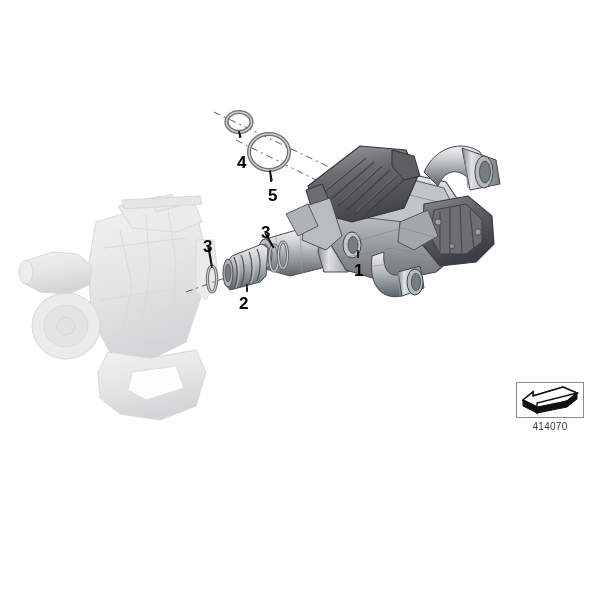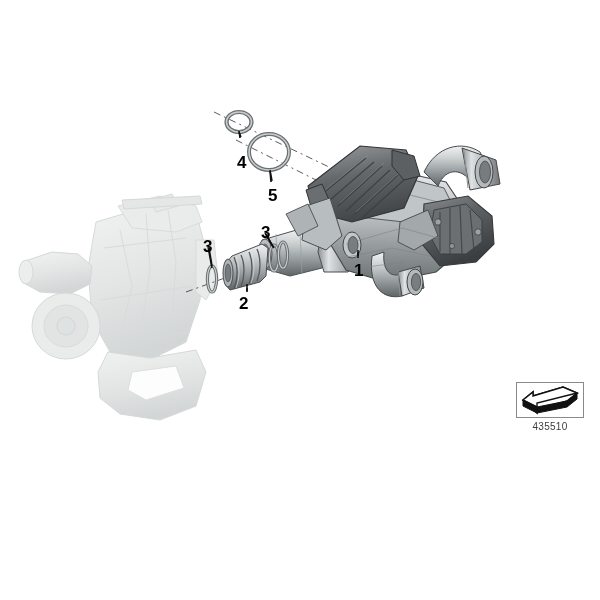--- a/index.html
+++ b/index.html
@@ -304,21 +304,21 @@
 
   <div id="refbox">
     <svg width="66" height="34" viewBox="0 0 66 34">
       <path d="M6 17 L16 9 L16 13 L46 4 L60 10 L50 18 L20 26 L20 30 Z" fill="#ffffff" stroke="#111111" stroke-width="1.6" stroke-linejoin="miter"></path>
       <path d="M6 17 L16 9 L16 13 L46 4 L60 10 L20 20 L20 24 Z" fill="#ffffff" stroke="#111111" stroke-width="1.4"></path>
       <path d="M6 17 L20 24 L20 30 L6 23 Z" fill="#111111" stroke="#111111" stroke-width="1"></path>
       <path d="M20 24 L50 18 L50 24 L20 30 Z" fill="#111111" stroke="#111111" stroke-width="1"></path>
       <path d="M50 18 L60 10 L60 16 L50 24 Z" fill="#111111" stroke="#111111" stroke-width="1"></path>
     </svg>
   </div>
-  <div id="refnum">435510</div>
+  <div id="refnum">414070</div>
 
   <div id="footer">
 
     
 
     
   </div>
 
 </div>
 

